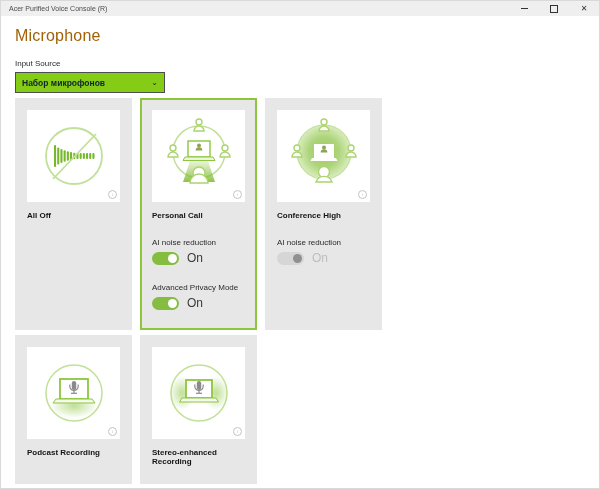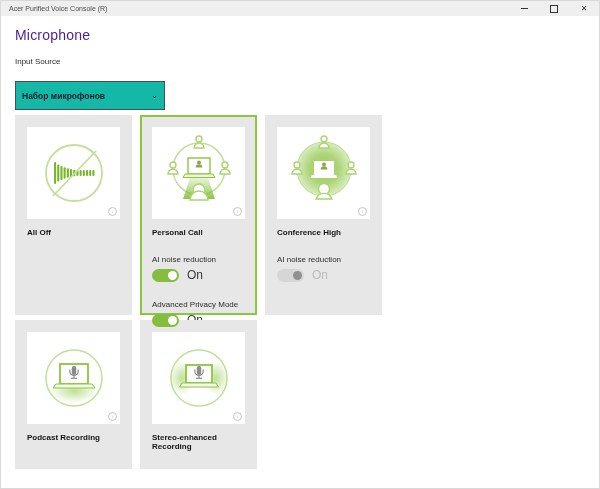--- a/index.html
+++ b/index.html
@@ -11,34 +11,34 @@
   
   .titlebar{height:15px;background:#efefef;display:flex;align-items:center;padding-left:8px;}
   .titlebar .title{font-size:7px;color:#4a4a4a;white-space:nowrap;}
   .win-controls{margin-left:auto;display:flex;height:100%;}
   .win-btn{width:30px;height:100%;display:flex;align-items:center;justify-content:center;cursor:default;}
   .min-glyph{width:7px;height:0;border-top:1px solid #333;display:block;}
   .max-glyph{width:6px;height:6px;border:1px solid #333;display:block;}
   .close-glyph{font-size:8px;color:#333;line-height:1;}
   
   .content{padding-left:14px;}
-  .h-section{font-size:14px;font-weight:400;color:#4c1d95;letter-spacing:.2px;}
+  .h-section{font-size:16px;font-weight:400;color:#a16207;letter-spacing:.2px;}
   #h-mic{margin-top:11px;}
   .field-label{font-size:8px;color:#2a2a2a;margin-top:14px;}
   .dropdown{
-    margin-top:15px;width:150px;height:29px;background:#14b8a6;border:1px solid #4d4d4d;
+    margin-top:4px;width:150px;height:21px;background:#84cc16;border:1px solid #4d4d4d;
     display:flex;align-items:center;box-sizing:border-box;padding:0 6px;cursor:default;
   }
   .dropdown .dd-value{font-size:8.5px;font-weight:700;color:#13222e;}
   .dropdown .chev{margin-left:auto;font-size:8px;color:#222;line-height:1;}
   #h-effects{margin-top:15px;}
   #h-studio{margin-top:14px;}
   .cards-row{display:flex;gap:8px;margin-top:5px;}
   .card{width:117px;background:#e7e7e7;box-sizing:border-box;padding:12px 12px 0;}
-  .row1 .card{height:200px;}
+  .row1 .card{height:232px;}
   .row2 .card{height:149px;}
   .card.selected{border:2px solid #8cc63f;padding:10px 10px 8px;}
   .tile{width:93px;height:92px;background:#fff;position:relative;display:flex;align-items:center;justify-content:center;}
   .info{
     position:absolute;right:3px;bottom:3px;width:7px;height:7px;border:1px solid #c4c4c4;border-radius:50%;
     color:#c4c4c4;font-size:5px;line-height:7px;text-align:center;font-family:"Liberation Serif",serif;
   }
   .card-label{font-size:8px;font-weight:700;color:#141414;margin-top:9px;}
   .toggle-label{font-size:8px;color:#2a2a2a;margin-top:18px;}
   .toggle-row{display:flex;align-items:center;margin-top:4px;}

